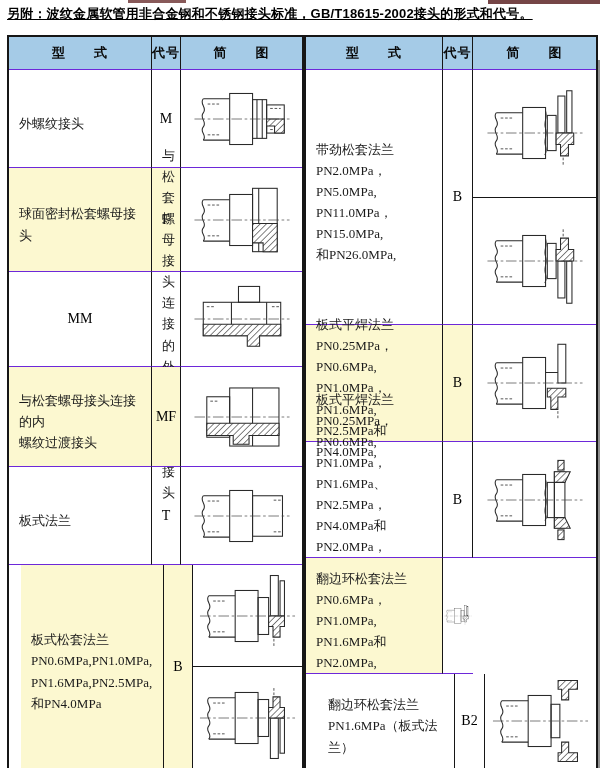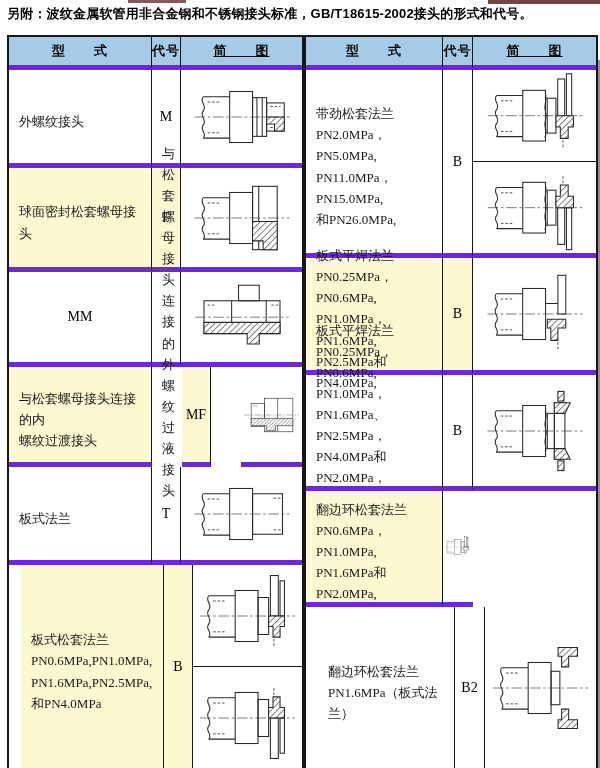--- a/index.html
+++ b/index.html
@@ -4,40 +4,40 @@
 <style>
   html,body{margin:0;padding:0;}
   body{
     width:600px;height:768px;position:relative;overflow:hidden;
     background:#ffffff;
     font-family:"Liberation Sans","DejaVu Sans",sans-serif;
     color:#111;
   }
   .page-title{
     position:absolute;left:7px;top:5px;width:588px;
-    font-size:13px;font-weight:bold;letter-spacing:0.2px;color:#000;
+    font-size:13px;font-weight:bold;letter-spacing:0.2px;color:#000;text-decoration:underline;
   }
   .scan-strip-right{position:absolute;right:0;top:60px;width:5px;height:708px;background:#8f8f8f;}
   .scan-smudge-a{position:absolute;left:128px;top:0;width:58px;height:3px;background:#6a3030;opacity:.8;}
   .scan-smudge-b{position:absolute;left:488px;top:0;width:112px;height:4px;background:#5d2426;opacity:.85;}
 
   .tbl{
     position:absolute;top:35px;background:#fff;
     border:2px solid #161616;
     display:flex;flex-direction:column;
   }
   .tbl-left{left:7px;width:293px;height:731px;}
   .tbl-right{left:304px;width:290px;height:731px;}
 
   .trow{display:grid;flex:0 0 auto;}
   .tbl-left .trow{grid-template-columns:143px 29px 1fr;}
   .tbl-right .trow{grid-template-columns:137px 30px 1fr;}
   .trow.grow{flex:1 1 auto;margin-left:12px;}
-  .trow > .cell{border-right:1px solid #161616;border-bottom:5px solid #6d28d9;min-width:0;min-height:0;}
-  .trow > .cell:last-child{border-right:none;text-decoration:underline;}
+  .trow > .cell{border-right:1px solid #161616;border-bottom:1px solid #6d28d9;min-width:0;min-height:0;}
+  .trow > .cell:last-child{border-right:none;}
   .trow:last-child > .cell{border-bottom:none;}
 
   .hdr .cell{
     background:#a5cbe7;
     display:flex;align-items:center;justify-content:center;
     font-size:13px;font-weight:bold;color:#0a0a0a;letter-spacing:1px;
   }
   .cell.type{
     display:flex;align-items:center;
     padding:14px 4px 4px 10px;
@@ -284,21 +284,21 @@
     </div>
     <div class="cell diagram">
         <div class="diag">
           <svg viewBox="0 0 120 100">
             <use href="#sym-mm"></use>
           </svg>
         </div>
       </div>
   </div>
 
-  <div class="trow" style="height: 100px; gap: 30px;">
+  <div class="trow" style="height: 100px;">
     <div class="cell type hl">
       <span class="type-text">与松套螺母接头连接的内
 螺纹过渡接头</span>
     </div>
     <div class="cell code hl">
       <span>MF</span>
     </div>
     <div class="cell diagram">
         <div class="diag">
           <svg viewBox="0 0 120 100">
@@ -348,21 +348,21 @@
       </div>
   </div>
 </div>
 <div class="tbl tbl-right">
   <div class="trow hdr" style="height: 33px;">
     <div class="cell">型　　式</div>
     <div class="cell">代号</div>
     <div class="cell">简　　图</div>
   </div>
 
-  <div class="trow" style="height: 188px;">
+  <div class="trow" style="height: 255px;">
     <div class="cell type">
       <span class="type-text">带劲松套法兰
 PN2.0MPa，PN5.0MPa,
 PN11.0MPa，PN15.0MPa,
 和PN26.0MPa,</span>
     </div>
     <div class="cell code">
       <span>B</span>
     </div>
     <div class="cell diagram">

